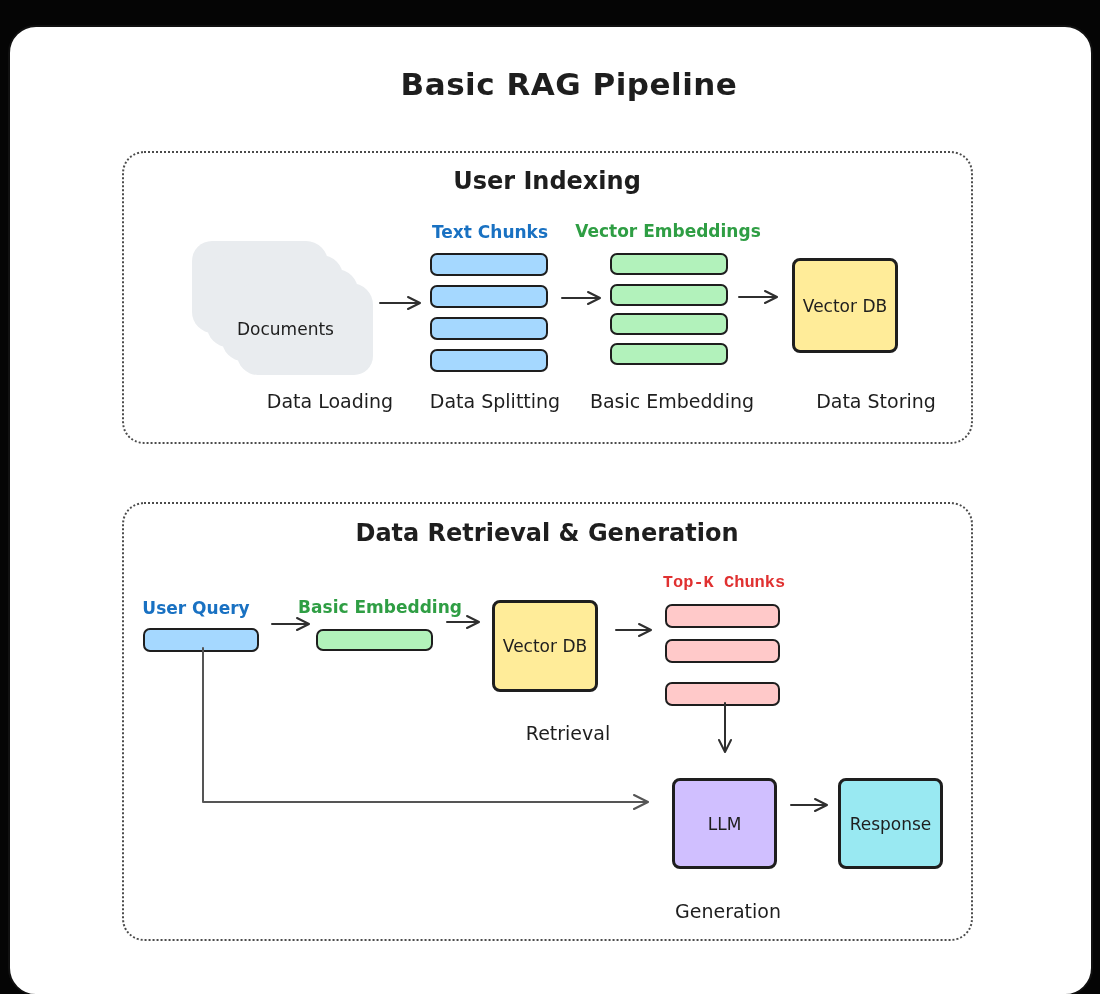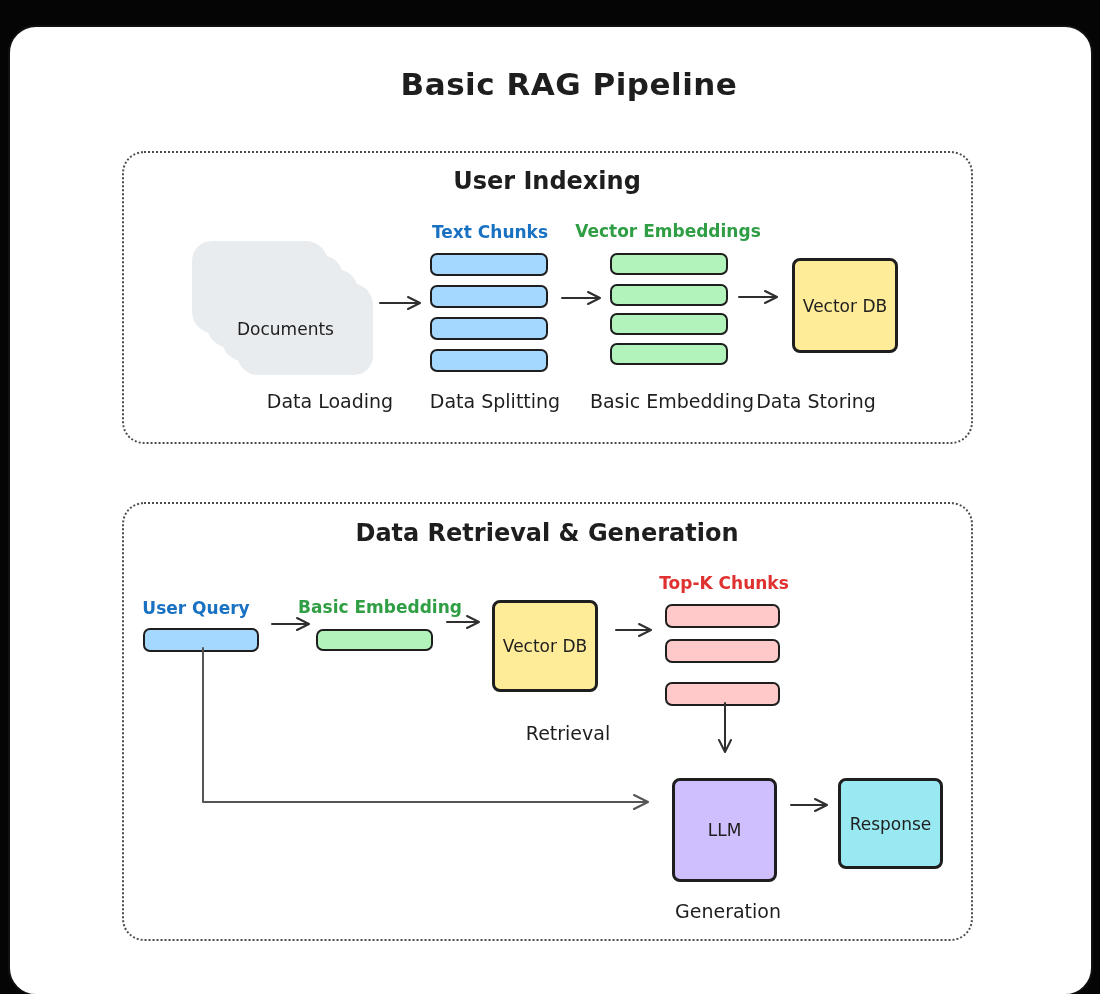--- a/index.html
+++ b/index.html
@@ -67,42 +67,42 @@
 <div class="abs ctr mini-label green-text" style="left:668px; top:205px;">Vector Embeddings</div>
 <div class="abs bar green" style="left:610px; top:237px;"></div>
 <div class="abs bar green" style="left:610px; top:268px;"></div>
 <div class="abs bar green" style="left:610px; top:297px;"></div>
 <div class="abs bar green" style="left:610px; top:327px;"></div>
 <div class="abs ctr step-label" style="left:672px; top:374px;">Basic Embedding</div>
 
 <div class="abs bigbox yellow" style="left:792px; top:242px; width:106px; height:95px;">
   <span>Vector DB</span>
 </div>
-<div class="abs ctr step-label" style="left:816px; top:374px;">Data Storing</div>
+<div class="abs ctr step-label" style="left:876px; top:374px;">Data Storing</div>
 
 <div class="abs section" style="left:122px; top:486px; width:851px; height:439px;"></div>
 <div class="abs ctr section-title" style="left:547px; top:503px;">Data Retrieval &amp; Generation</div>
 
 <div class="abs ctr mini-label blue-text" style="left:196px; top:582px;">User Query</div>
 <div class="abs bar blue" style="left:143px; top:612px; width:116px; height:24px;"></div>
 
 <div class="abs ctr mini-label green-text" style="left:380px; top:581px;">Basic Embedding</div>
 <div class="abs bar green" style="left:316px; top:613px; width:117px;"></div>
 
 <div class="abs bigbox yellow" style="left:492px; top:584px; width:106px; height:92px;">
   <span>Vector DB</span>
 </div>
 <div class="abs ctr step-label" style="left:568px; top:706px;">Retrieval</div>
 
-<div class="abs ctr mini-label red-text" style="left:724px; top:557px;">Top-K Chunks</div>
+<div class="abs ctr mini-label red-text" style="left:724px; top:557px;font-family:Liberation Mono, monospace;">Top-K Chunks</div>
 <div class="abs bar pink" style="left:665px; top:588px;"></div>
 <div class="abs bar pink" style="left:665px; top:623px;"></div>
 <div class="abs bar pink" style="left:665px; top:666px;"></div>
 
-<div class="abs bigbox purple" style="left:672px; top:762px; width:105px; height:104px;">
+<div class="abs bigbox purple" style="left:672px; top:762px; width:105px; height:91px;">
   <span>LLM</span>
 </div>
 <div class="abs ctr step-label" style="left:728px; top:884px;">Generation</div>
 <div class="abs bigbox cyan" style="left:838px; top:762px; width:105px; height:91px;">
   <span>Response</span>
 </div>
 
 <svg class="overlay" viewBox="0 0 1100 994">
   <g>
     <path class="arr" d="M380 303 H419 M408 297 L420 303 L408 309"></path>

